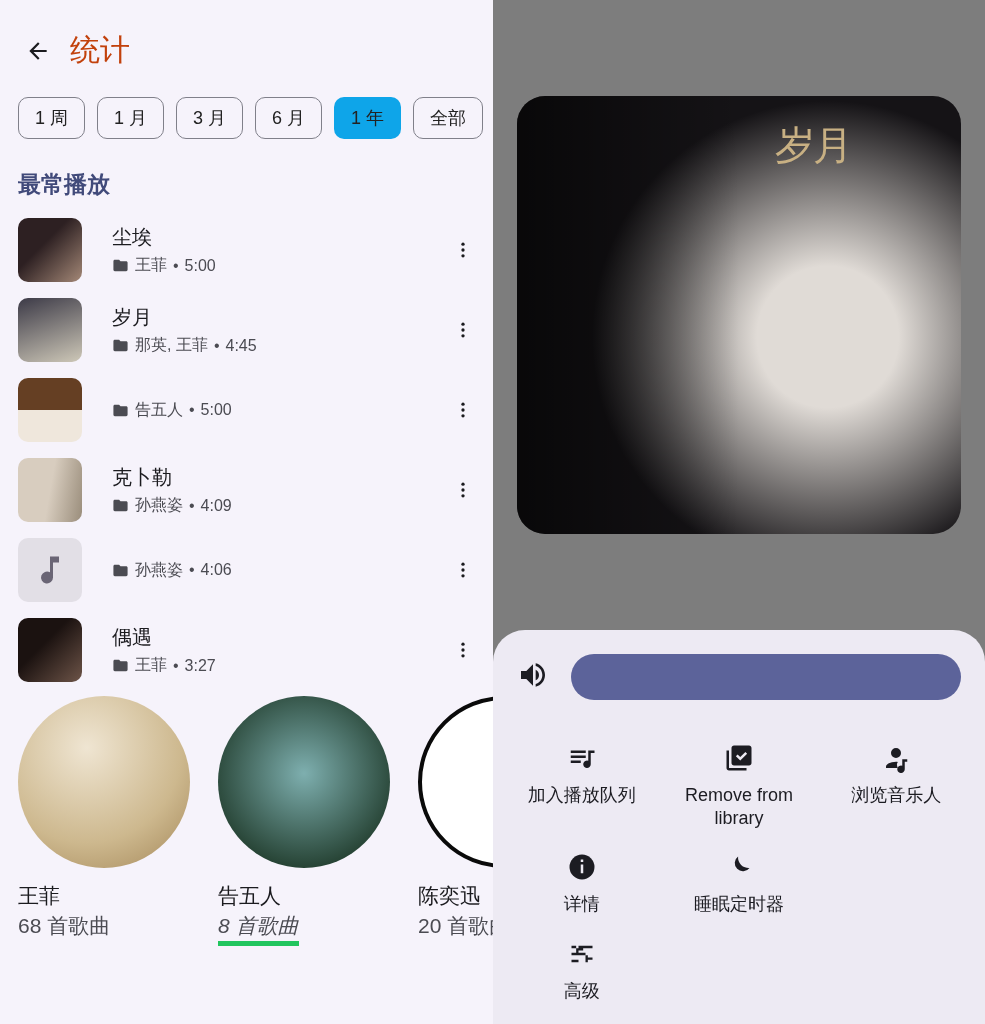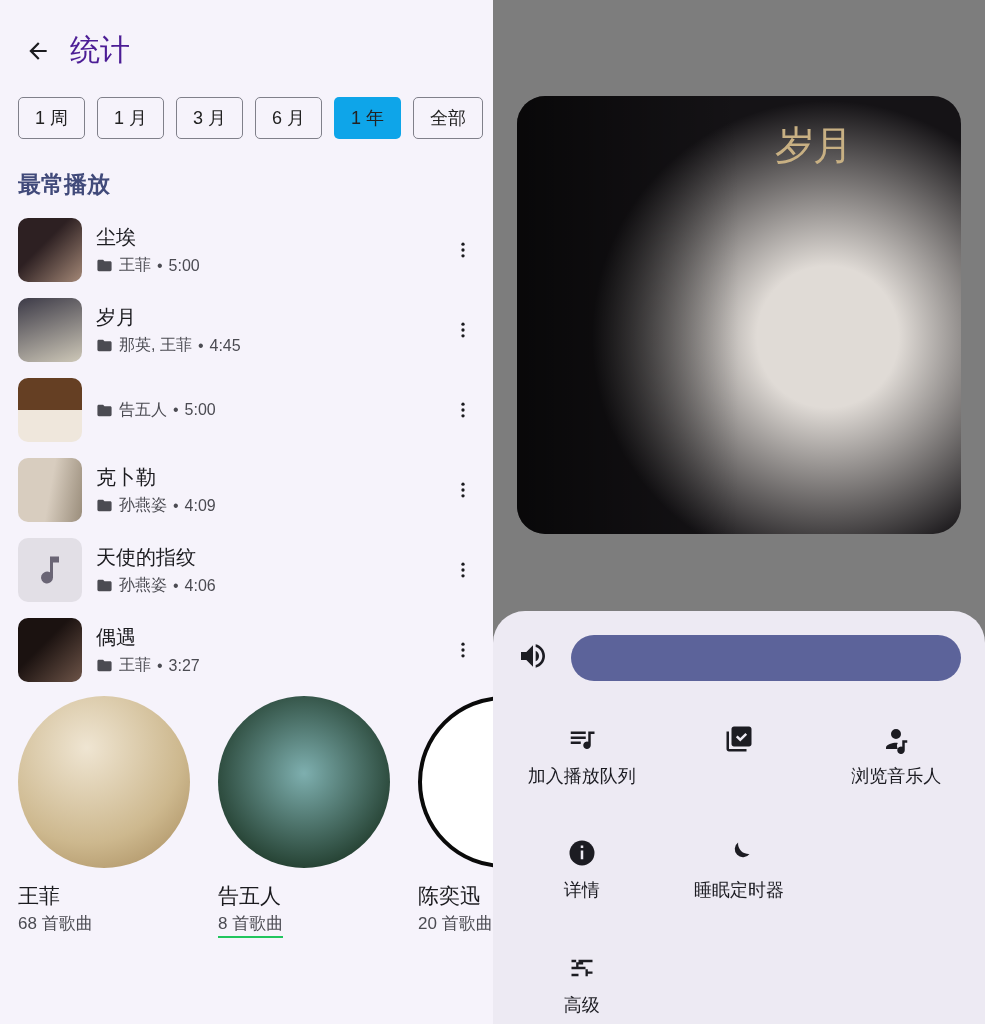--- a/index.html
+++ b/index.html
@@ -34,31 +34,31 @@
   }
   .back-btn {
     width: 36px; height: 36px;
     display: flex; align-items: center; justify-content: center;
     margin-right: 14px;
     cursor: pointer;
   }
   .page-title {
     font-size: 30px;
     font-weight: 500;
-    color: #4c1d95;
+    color: #c2410c;
   }
   .chips {
     display: flex;
     gap: 12px;
     padding: 4px 18px 18px 18px;
     overflow-x: hidden;
   }
   .chip {
     border: 1.5px solid #80808a;
-    border-radius: 5px;
+    border-radius: 10px;
     padding: 8px 16px;
     font-size: 18px;
     color: #222;
     background: transparent;
     cursor: pointer;
     white-space: nowrap;
     flex-shrink: 0;
   }
   .chip.selected {
     background: #0ea5e9;
@@ -68,20 +68,21 @@
     font-size: 23px;
     font-weight: 600;
     color: #414a7a;
     padding: 12px 15px 10px 18px;
   }
   .track-list { padding: 0 8px 0 18px; }
   .track {
     display: flex;
     align-items: center;
     padding: 8px 0;
+    gap: 16px;
   }
   .thumb {
     width: 64px; height: 64px;
     border-radius: 10px;
     background: #d8d4df;
     flex-shrink: 0;
     overflow: hidden;
     position: relative;
   }
   .thumb.clr1 { background: linear-gradient(135deg,#2d2022 40%, #a48877 100%); }
@@ -108,22 +109,22 @@
   }
   .artist-img {
     width: 172px; height: 172px;
     border-radius: 50%;
     display: block;
   }
   .a1 { background: radial-gradient(circle at 40% 30%, #efe5d2 0%, #cdb88e 60%, #a28556 100%); }
   .a2 { background: radial-gradient(circle at 50% 45%, #7eafaf 0%, #1f3a2a 80%); }
   .a3 { background: #fff; border:4px solid #0a0a0a; box-sizing:border-box; }
   .artist-name { font-size: 21px; font-weight:500; color:#1b1b1f; margin-top:14px; }
-  .artist-count { font-size: 17px; color:#4b4b52; margin-top:2px; display:inline-block; }
-  .artist-count.underline { border-bottom:2px solid #22c55e; padding-bottom:1px; }
+  .artist-count { font-size: 21px; color:#4b4b52; margin-top:2px; display:inline-block; }
+  .artist-count.underline { border-bottom:5px solid #22c55e; padding-bottom:1px;font-style:italic; }
 
   
   .cover-art {
     position: absolute;
     left: 24px; right: 24px; top: 96px;
     height: 438px;
     border-radius: 28px;
     background: radial-gradient(circle at 70% 55%, #e0dbd6 0 18%, #151316 60%);
     overflow:hidden;
   }
@@ -152,22 +153,22 @@
     gap: 22px;
   }
   .volume-slider {
     flex:1; height:46px;
     background:#5c639a;
     border-radius:24px;
   }
   .action-grid {
     display:grid;
     grid-template-columns: repeat(3, 1fr);
-    padding: 12px 10px 8px 10px;
-    row-gap: 50px;
+    padding: 12px 10px 22px 10px;
+    row-gap: 22px;
   }
   .action {
     display:flex; flex-direction:column; align-items:center;
     gap:10px; cursor:pointer;
     padding: 0 4px;
   }
   .action-icon { height:32px; display:flex; align-items:center; justify-content:center; color:#1c1c22; }
   .action-label { font-size:18px; color:#1c1c22; text-align:center; line-height:1.25; }
   .action.bottom-left { grid-column: 1; }
 </style>
@@ -292,21 +293,20 @@
         </div>
     </div>
 
     <div class="track">
       <div class="thumb clr5">
         <svg class="note-icon" width="36" height="36" viewBox="0 0 24 24">
             <path d="M12 3v10.55A4 4 0 1 0 14 17V7h4V3h-6z" fill="#6a6575"></path>
           </svg>
       </div>
       <div class="track-meta">
-        <div class="track-title">天使的指纹</div>
         <div class="track-sub">
           <span class="folder-icon">
               <svg width="17" height="17" viewBox="0 0 24 24">
                 <path d="M10 4H4c-1.1 0-2 .9-2 2v12c0 1.1.9 2 2 2h16c1.1 0 2-.9 2-2V8c0-1.1-.9-2-2-2h-8l-2-2z" fill="#4b4b52"></path>
               </svg>
             </span>
           <span>孙燕姿</span>
           <span>•</span>
           <span>4:06</span>
         </div>
@@ -388,20 +388,21 @@
             </svg>
           </span>
         <span class="action-label">加入播放队列</span>
       </div>
       <div class="action">
         <span class="action-icon">
             <svg width="30" height="30" viewBox="0 0 24 24">
               <path d="M4 6H2v14c0 1.1.9 2 2 2h14v-2H4V6zm16-4H8c-1.1 0-2 .9-2 2v12c0 1.1.9 2 2 2h12c1.1 0 2-.9 2-2V4c0-1.1-.9-2-2-2zm-7 12-3.5-3.5 1.4-1.4L13 11.2l4.1-4.1 1.4 1.4L13 14z" fill="#1c1c22"></path>
             </svg>
           </span>
+        <span class="action-label">Remove from library</span>
       </div>
       <div class="action">
         <span class="action-icon">
             <svg width="30" height="30" viewBox="0 0 24 24">
               <path d="M12 12a4 4 0 1 0 0-8 4 4 0 0 0 0 8zm-8 8v-1c0-2.66 5.33-4 8-4 .5 0 1 .05 1.5.13A3.5 3.5 0 0 0 13 18.5c0 .55.13 1.06.34 1.5H4zm13-7v5.18A3 3 0 1 0 19 21v-6h2v-2h-4z" fill="#1c1c22"></path>
             </svg>
           </span>
         <span class="action-label">浏览音乐人</span>
       </div>
       <div class="action">

